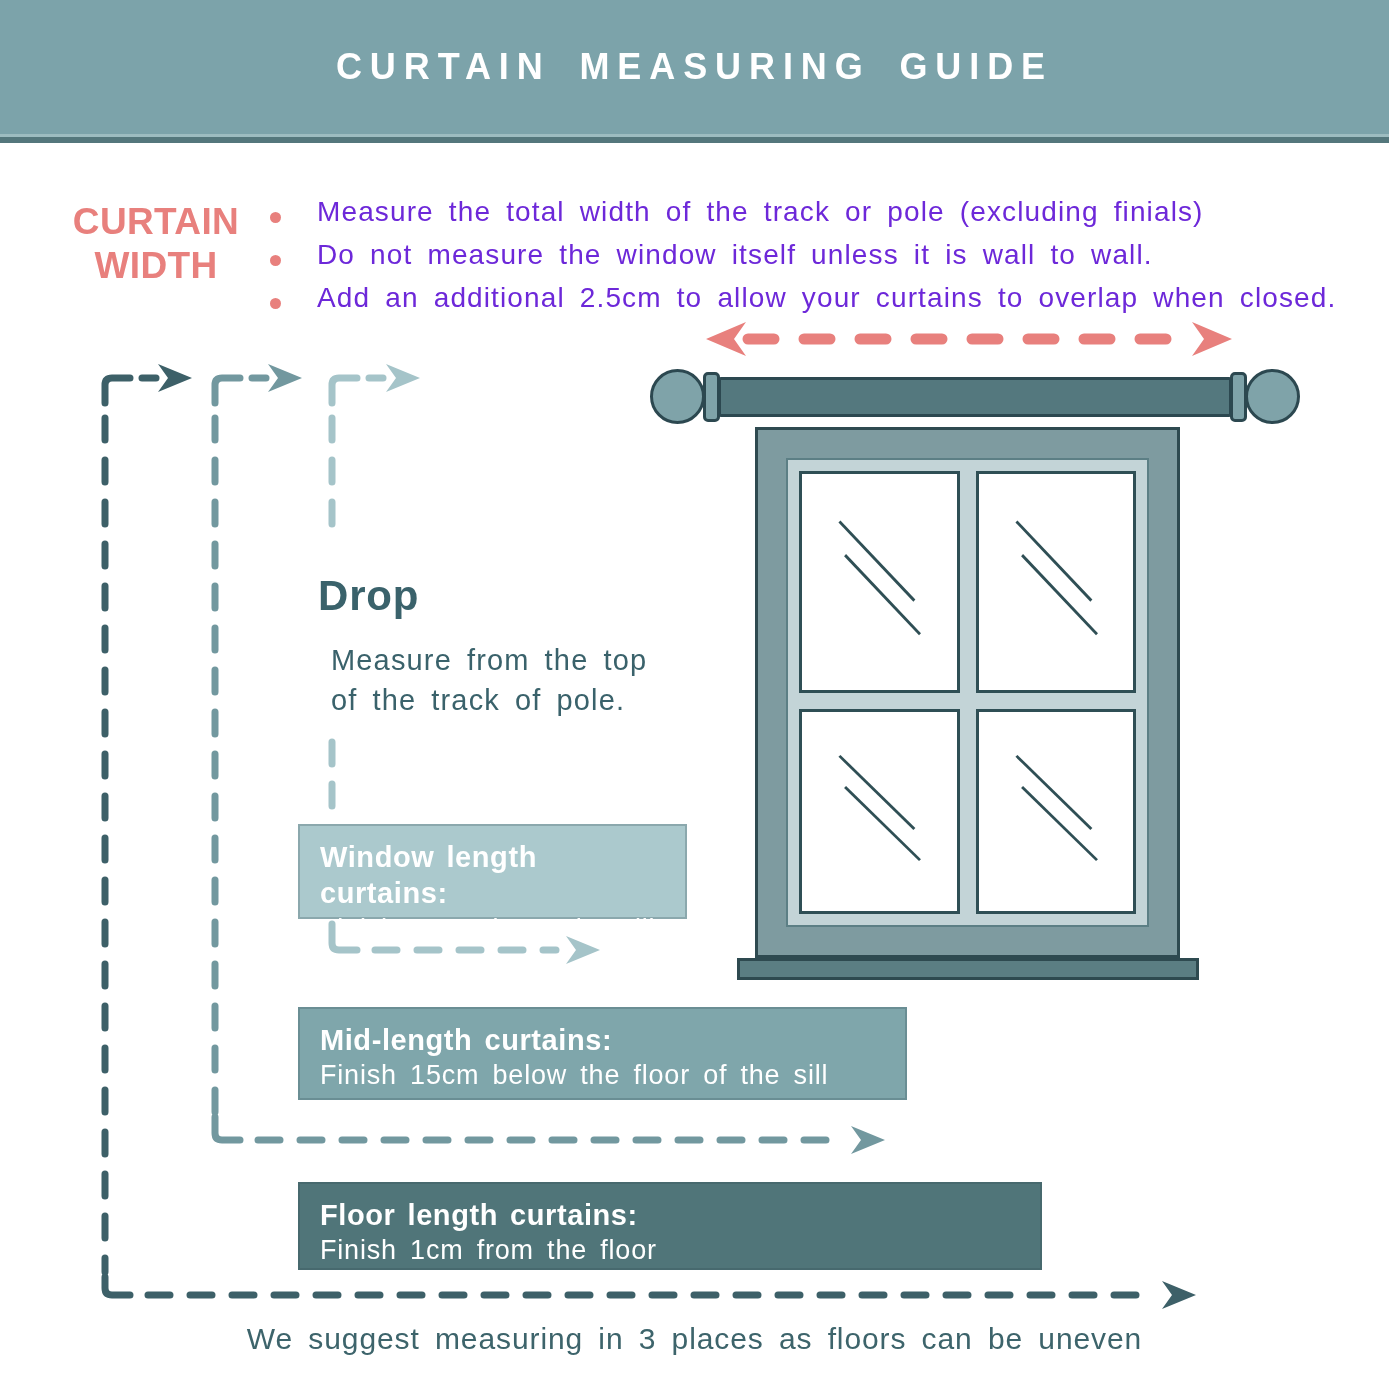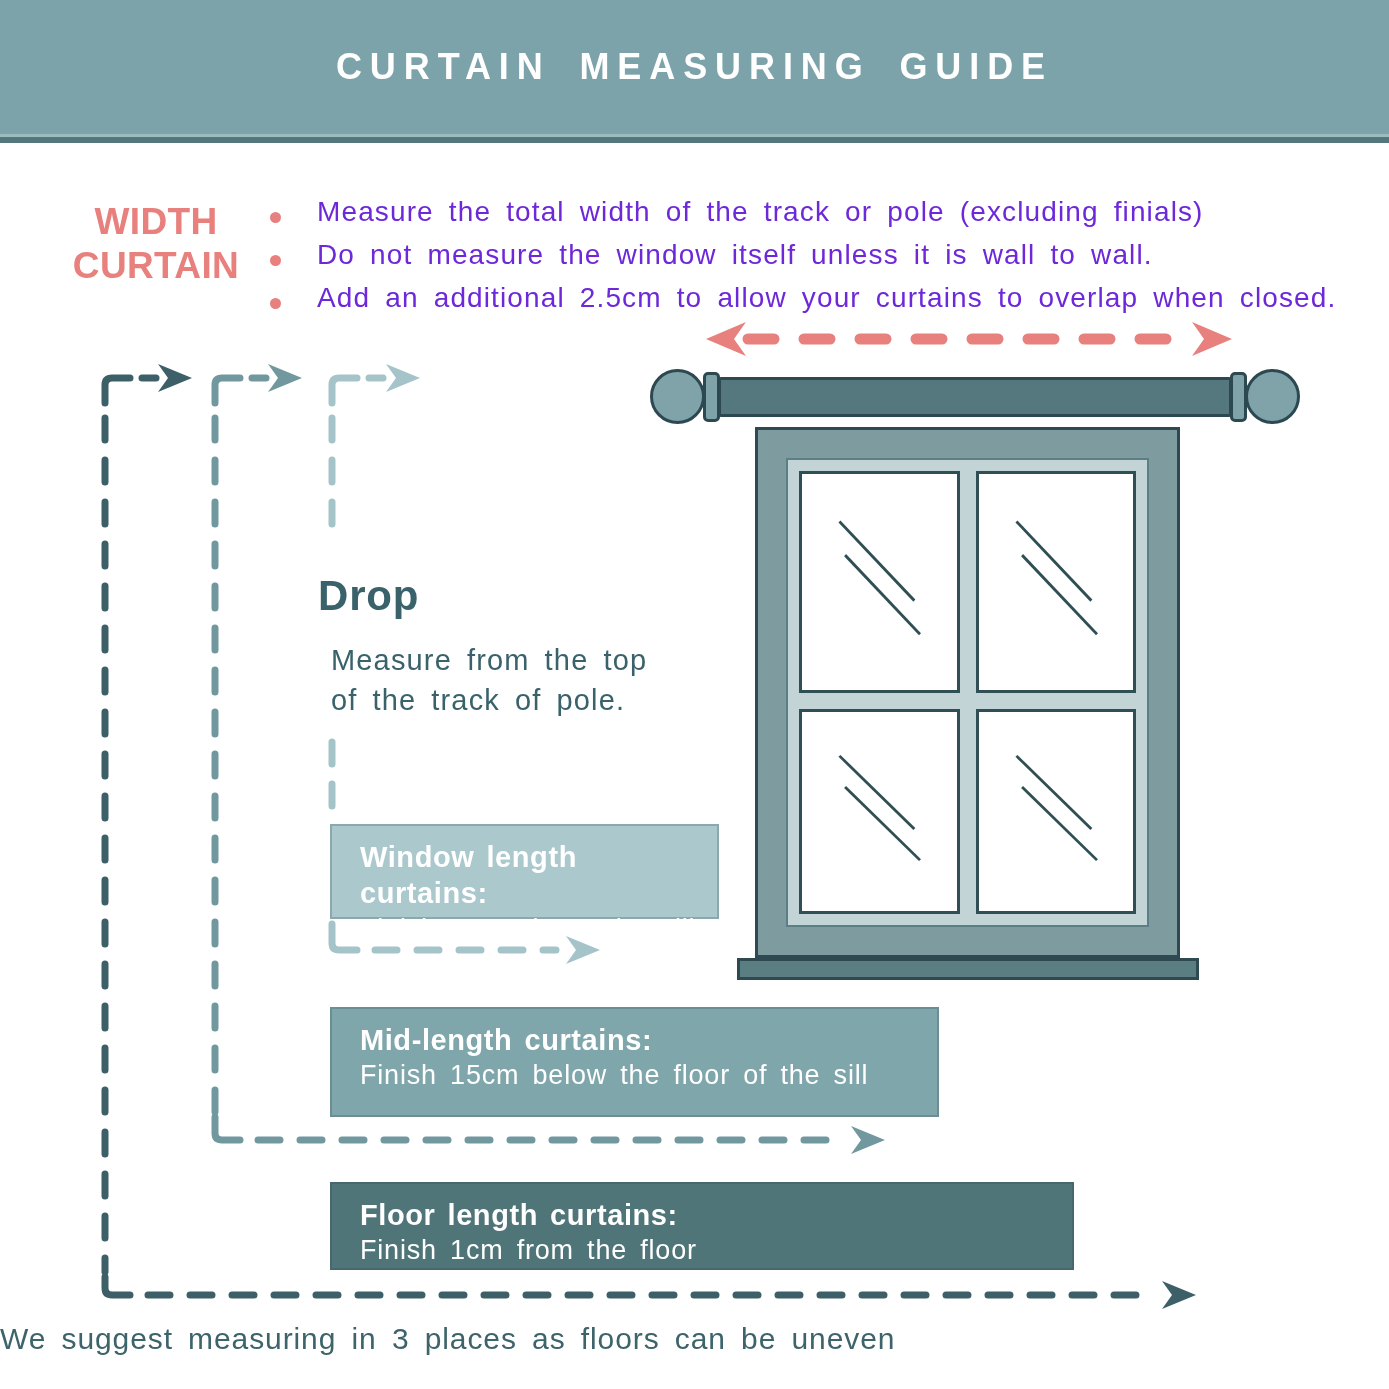--- a/index.html
+++ b/index.html
@@ -79,50 +79,49 @@
   .drop-heading{
     position:absolute;left:318px;top:572px;
     color:#3a626b;font-size:42px;font-weight:700;letter-spacing:0.02em;
   }
   .drop-desc{
     position:absolute;left:331px;top:640px;
     color:#3a626b;font-size:29px;line-height:1.38;letter-spacing:0.04em;word-spacing:0.2em;
   }
   
   .label-box{
-    position:absolute;box-sizing:border-box;padding:13px 10px 0 28px;
+    position:absolute;box-sizing:border-box;padding:13px 10px 0 20px;
     border:2px solid rgba(44,72,80,0.25);
-    margin-left:32px;
   }
   .label-box .lb-title{color:#ffffff;font-size:29px;font-weight:700;letter-spacing:0.02em;word-spacing:0.12em;line-height:1.25;}
   .label-box .lb-sub{color:#ffffff;font-size:27px;letter-spacing:0.03em;word-spacing:0.18em;line-height:1.3;}
   .label-box.light{left:298px;top:824px;width:389px;height:95px;background:#abc9cd;}
-  .label-box.mid{left:298px;top:1007px;width:609px;height:110px;background:#7fa6ab;}
+  .label-box.mid{left:298px;top:1007px;width:609px;height:93px;background:#7fa6ab;}
   .label-box.dark{left:298px;top:1182px;width:744px;height:88px;background:#507579;}
   
   .footer-note{
-    position:absolute;left:0;top:1322px;width:100%;text-align:left;
+    position:absolute;left:0;top:1322px;width:100%;text-align:center;
     color:#3d646b;font-size:30px;letter-spacing:0.03em;word-spacing:0.2em;
   }
   
   .measure-svg{position:absolute;left:0;top:0;pointer-events:none;}
 </style>
 </head>
 <body>
 
 <div class="canvas">
 
   <div class="header">
     <div class="header-title">CURTAIN MEASURING GUIDE</div>
   </div>
   <div class="header-band"></div>
 
   <div class="cw-heading">
+    <div>CURTAIN</div>
     <div>WIDTH</div>
-    <div>CURTAIN</div>
   </div>
 
   <ul class="bullets">
     <li>
       <span class="bullet-dot"></span>
       <span>Measure the total width of the track or pole (excluding finials)</span>
     </li>
     <li>
       <span class="bullet-dot"></span>
       <span>Do not measure the window itself unless it is wall to wall.</span>

